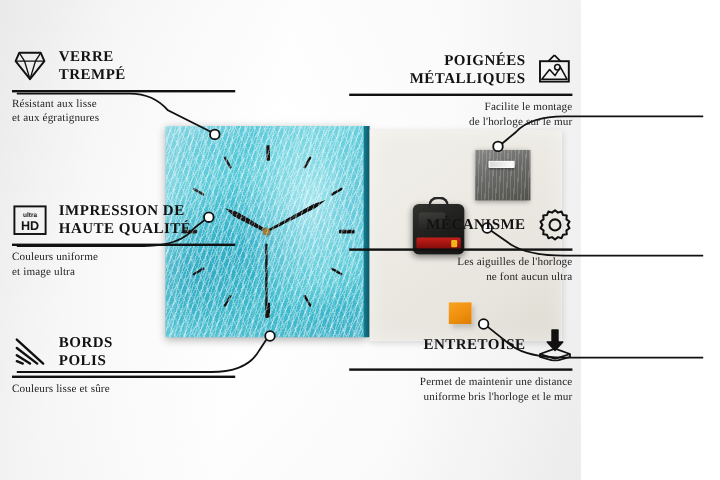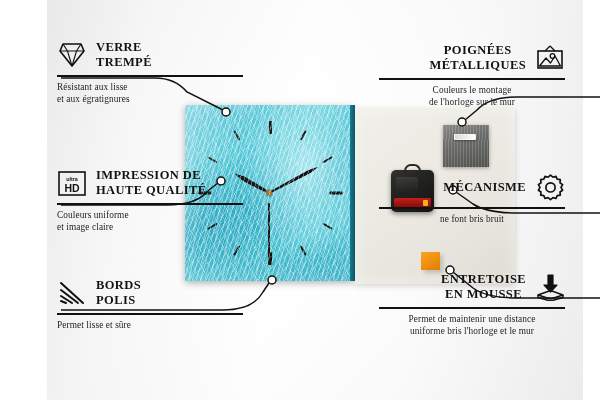--- a/index.html
+++ b/index.html
@@ -4,24 +4,23 @@
 <style>
   * { margin:0; padding:0; box-sizing:border-box; }
   html,body { width:600px; height:400px; }
   body {
     font-family:"Liberation Serif", serif;
     background:#ffffff;
     overflow:hidden;
     position:relative;
   }
   #stage {
-    position:absolute; left:0; top:0; width:536px; height:400px;
+    position:absolute; left:0; top:0; width:484px; height:400px;
     background:
       radial-gradient(ellipse 70% 60% at 50% 50%, #ffffff 0%, #fdfdfd 45%, #f4f4f4 78%, #ececed 100%);
-    margin-left: 47px;
   }
   #stage::before{
     content:""; position:absolute; inset:0;
     background:linear-gradient(100deg,#e9e9ea 0%,#f7f7f7 18%,#ffffff 45%,#fbfbfb 70%,#ececed 100%);
     opacity:.85;
   }
 
   
   .product { position:absolute; left:138px; top:105px; width:330px; height:182px; }
   .clock-face {
@@ -115,21 +114,21 @@
   }
 
   
   svg.connectors { position:absolute; left:0; top:0; width:600px; height:400px; overflow:visible; }
   .cline { fill:none; stroke:#111; stroke-width:1.5; }
   .cdot  { fill:#fff; stroke:#111; stroke-width:1.5; }
 
   
   .feature { position:absolute; width:186px; }
   .feature.left  { left:10px;  text-align:left; }
-  .feature.right { right:18px;  text-align:center; }
+  .feature.right { right:7px;  text-align:right; }
   .f-head { display:flex; align-items:center; gap:9px; }
   .feature.right .f-head { flex-direction:row-reverse; }
   .f-icon { width:30px; height:30px; flex:0 0 30px; display:flex; align-items:center; justify-content:center; }
   .f-icon svg { display:block; }
   .f-title {
     font-family:"Liberation Serif", serif;
     font-weight:bold; font-size:12.5px; line-height:1.18;
     letter-spacing:.4px; color:#121212; text-transform:uppercase;
   }
   .f-rule { height:1.5px; background:#111; margin:5px 0 4px; }
@@ -231,94 +230,94 @@
         </svg>
       </div>
       <div class="f-title">
         <div>IMPRESSION DE</div>
         <div>HAUTE QUALITÉ</div>
       </div>
     </div>
     <div class="f-rule"></div>
     <div class="f-desc">
       <div>Couleurs uniforme</div>
-      <div>et image claire</div>
+      <div>et image ultra</div>
     </div>
   </div>
 
   <div class="feature left" style="top:278px">
     <div class="f-head">
       <div class="f-icon">
         <svg width="28" height="26" viewBox="0 0 28 26">
           <path d="M3,3 L25,23 M3,10 L20,23 M3,16 L14,23 M3,21 L8,23" fill="none" stroke="#111" stroke-width="2" stroke-linecap="round"></path>
         </svg>
       </div>
       <div class="f-title">
         <div>BORDS</div>
         <div>POLIS</div>
       </div>
     </div>
     <div class="f-rule"></div>
     <div class="f-desc">
-      <div>Permet lisse et sûre</div>
+      <div>Couleurs lisse et sûre</div>
     </div>
   </div>
 
   <div class="feature right" style="top:43px">
     <div class="f-head">
       <div class="f-icon">
         <svg width="30" height="28" viewBox="0 0 30 28">
           <path d="M15,2 L10,7 M15,2 L20,7" fill="none" stroke="#111" stroke-width="1.4"></path>
           <rect x="3" y="7" width="24" height="17" fill="none" stroke="#111" stroke-width="1.6"></rect>
           <path d="M4.5,22 L11,14 L15.5,19 L20,12 L25.5,22 Z" fill="none" stroke="#111" stroke-width="1.3" stroke-linejoin="round"></path>
           <circle cx="17.5" cy="12" r="2.3" fill="none" stroke="#111" stroke-width="1.3"></circle>
         </svg>
       </div>
       <div class="f-title">
         <div>POIGNÉES</div>
         <div>MÉTALLIQUES</div>
       </div>
     </div>
     <div class="f-rule"></div>
     <div class="f-desc">
-      <div>Couleurs le montage</div>
+      <div>Facilite le montage</div>
       <div>de l'horloge sur le mur</div>
     </div>
   </div>
 
   <div class="feature right" style="top:172px">
     <div class="f-head">
       <div class="f-icon">
         <svg width="29" height="29" viewBox="0 0 29 29">
           <path d="M14.5,2.2 L17,4.2 L20,3.3 L21.2,6.2 L24.3,6.6 L24,9.8 L26.6,11.6 L25,14.4 L26.6,17.2 L24,19 L24.3,22.2 L21.2,22.6 L20,25.5 L17,24.6 L14.5,26.6 L12,24.6 L9,25.5 L7.8,22.6 L4.7,22.2 L5,19 L2.4,17.2 L4,14.4 L2.4,11.6 L5,9.8 L4.7,6.6 L7.8,6.2 L9,3.3 L12,4.2 Z" fill="none" stroke="#111" stroke-width="1.7" stroke-linejoin="round"></path>
           <circle cx="14.5" cy="14.4" r="4.6" fill="none" stroke="#111" stroke-width="1.7"></circle>
         </svg>
       </div>
       <div class="f-title">
         <div>MÉCANISME</div>
       </div>
     </div>
     <div class="f-rule"></div>
     <div class="f-desc">
-      <div>ne font bris bruit</div>
+      <div>Les aiguilles de l'horloge</div>
+      <div>ne font aucun ultra</div>
     </div>
   </div>
 
   <div class="feature right" style="top:272px">
     <div class="f-head">
       <div class="f-icon">
         <svg width="29" height="28" viewBox="0 0 29 28">
           <path d="M12,2 H17 V12 H21 L14.5,19 L8,12 H12 Z" fill="#111" stroke="#111" stroke-width="1.2" stroke-linejoin="round"></path>
           <path d="M14.5,17.5 L27,22 L14.5,26 L2,22 Z" fill="none" stroke="#111" stroke-width="1.5" stroke-linejoin="round"></path>
           <path d="M2,22 V24.5 L14.5,28 L27,24.5 V22" fill="none" stroke="#111" stroke-width="1.5" stroke-linejoin="round"></path>
         </svg>
       </div>
       <div class="f-title">
         <div>ENTRETOISE</div>
-        <div>EN MOUSSE</div>
       </div>
     </div>
     <div class="f-rule"></div>
     <div class="f-desc">
       <div>Permet de maintenir une distance</div>
       <div>uniforme bris l'horloge et le mur</div>
     </div>
   </div>
 
 </div>

